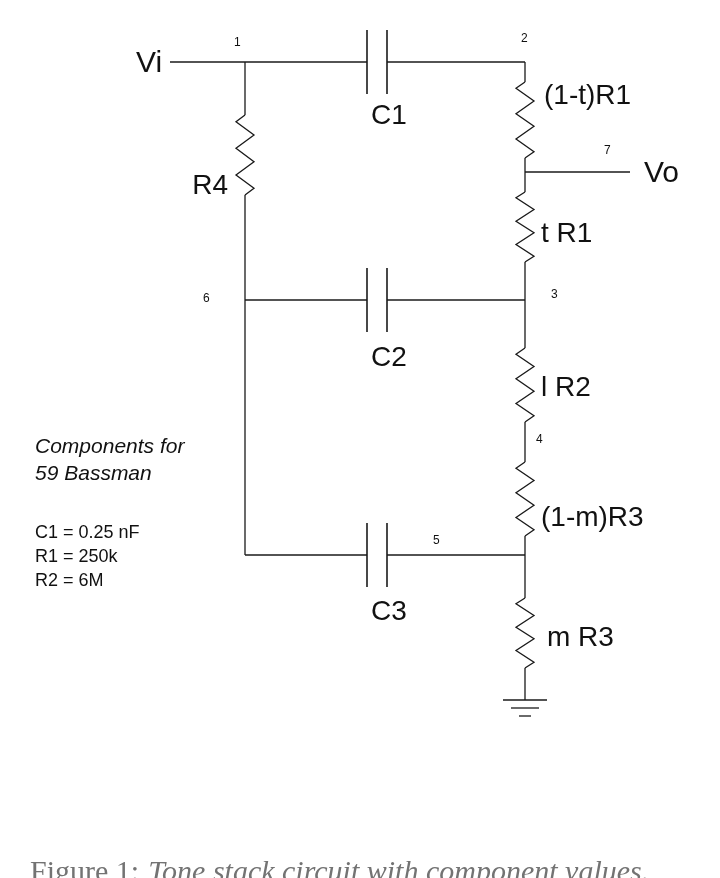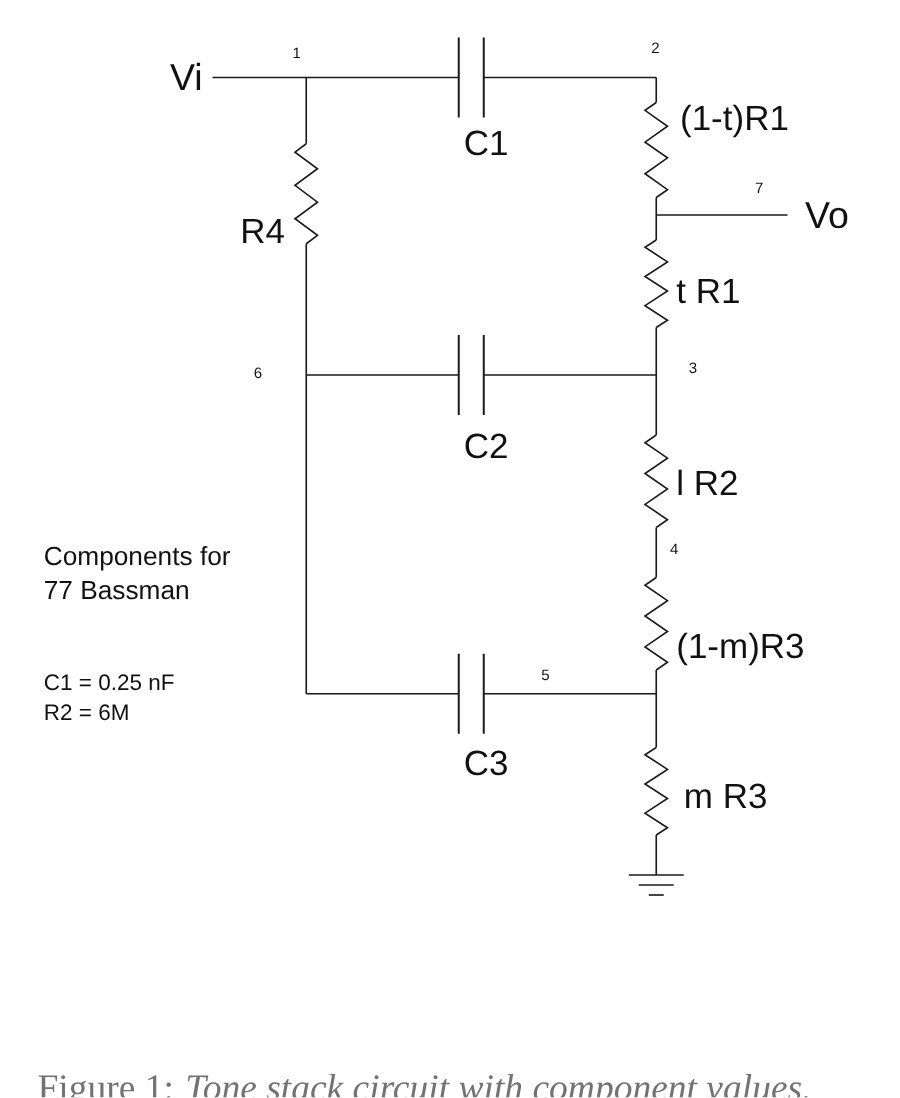--- a/index.html
+++ b/index.html
@@ -20,22 +20,22 @@
   svg text.comp { font-size: 28px; }
   svg text.node { font-size: 12px; }
   svg text.end  { text-anchor: end; }
 
   .note {
     position: absolute;
     left: 35px; top: 432px;
     width: 240px;
     color: #111111;
   }
-  .note-title { font-size: 21px; line-height: 27px; }
-  .note-items { margin-top: 48px; }
+  .note-title { font-size: 21px; line-height: 27px; font-style: italic; }
+  .note-items { margin-top: 34px; }
   .note-item  { font-size: 18px; line-height: 24px; }
 
   .caption {
     position: absolute;
     left: 30px; top: 854px;
     width: 660px;
     font-family: "Liberation Serif", serif;
     font-size: 30px;
     color: #737373;
     white-space: nowrap;
@@ -110,23 +110,24 @@
     <text x="521" y="42" class="node" fill="#cc1111">2</text>
     <text x="604" y="154" class="node" fill="#cc1111">7</text>
     <text x="551" y="298" class="node" fill="#cc1111">3</text>
     <text x="203" y="302" class="node" fill="#cc1111">6</text>
     <text x="536" y="443" class="node" fill="#cc1111">4</text>
     <text x="433" y="544" class="node" fill="#cc1111">5</text>
   </svg>
 
   <div class="note">
     <div class="note-title">Components for</div>
-    <div class="note-title">77 Bassman</div>
+    <div class="note-title">59 Bassman</div>
     <div class="note-items">
       <div class="note-item">C1 = 0.25 nF</div>
+      <div class="note-item">R1 = 250k</div>
       <div class="note-item">R2 = 6M</div>
     </div>
   </div>
 
   <div class="caption">
     <span class="prefix">Figure 1:</span><span class="italic">Tone stack circuit with component values.</span>
   </div>
 
 </div>
 

